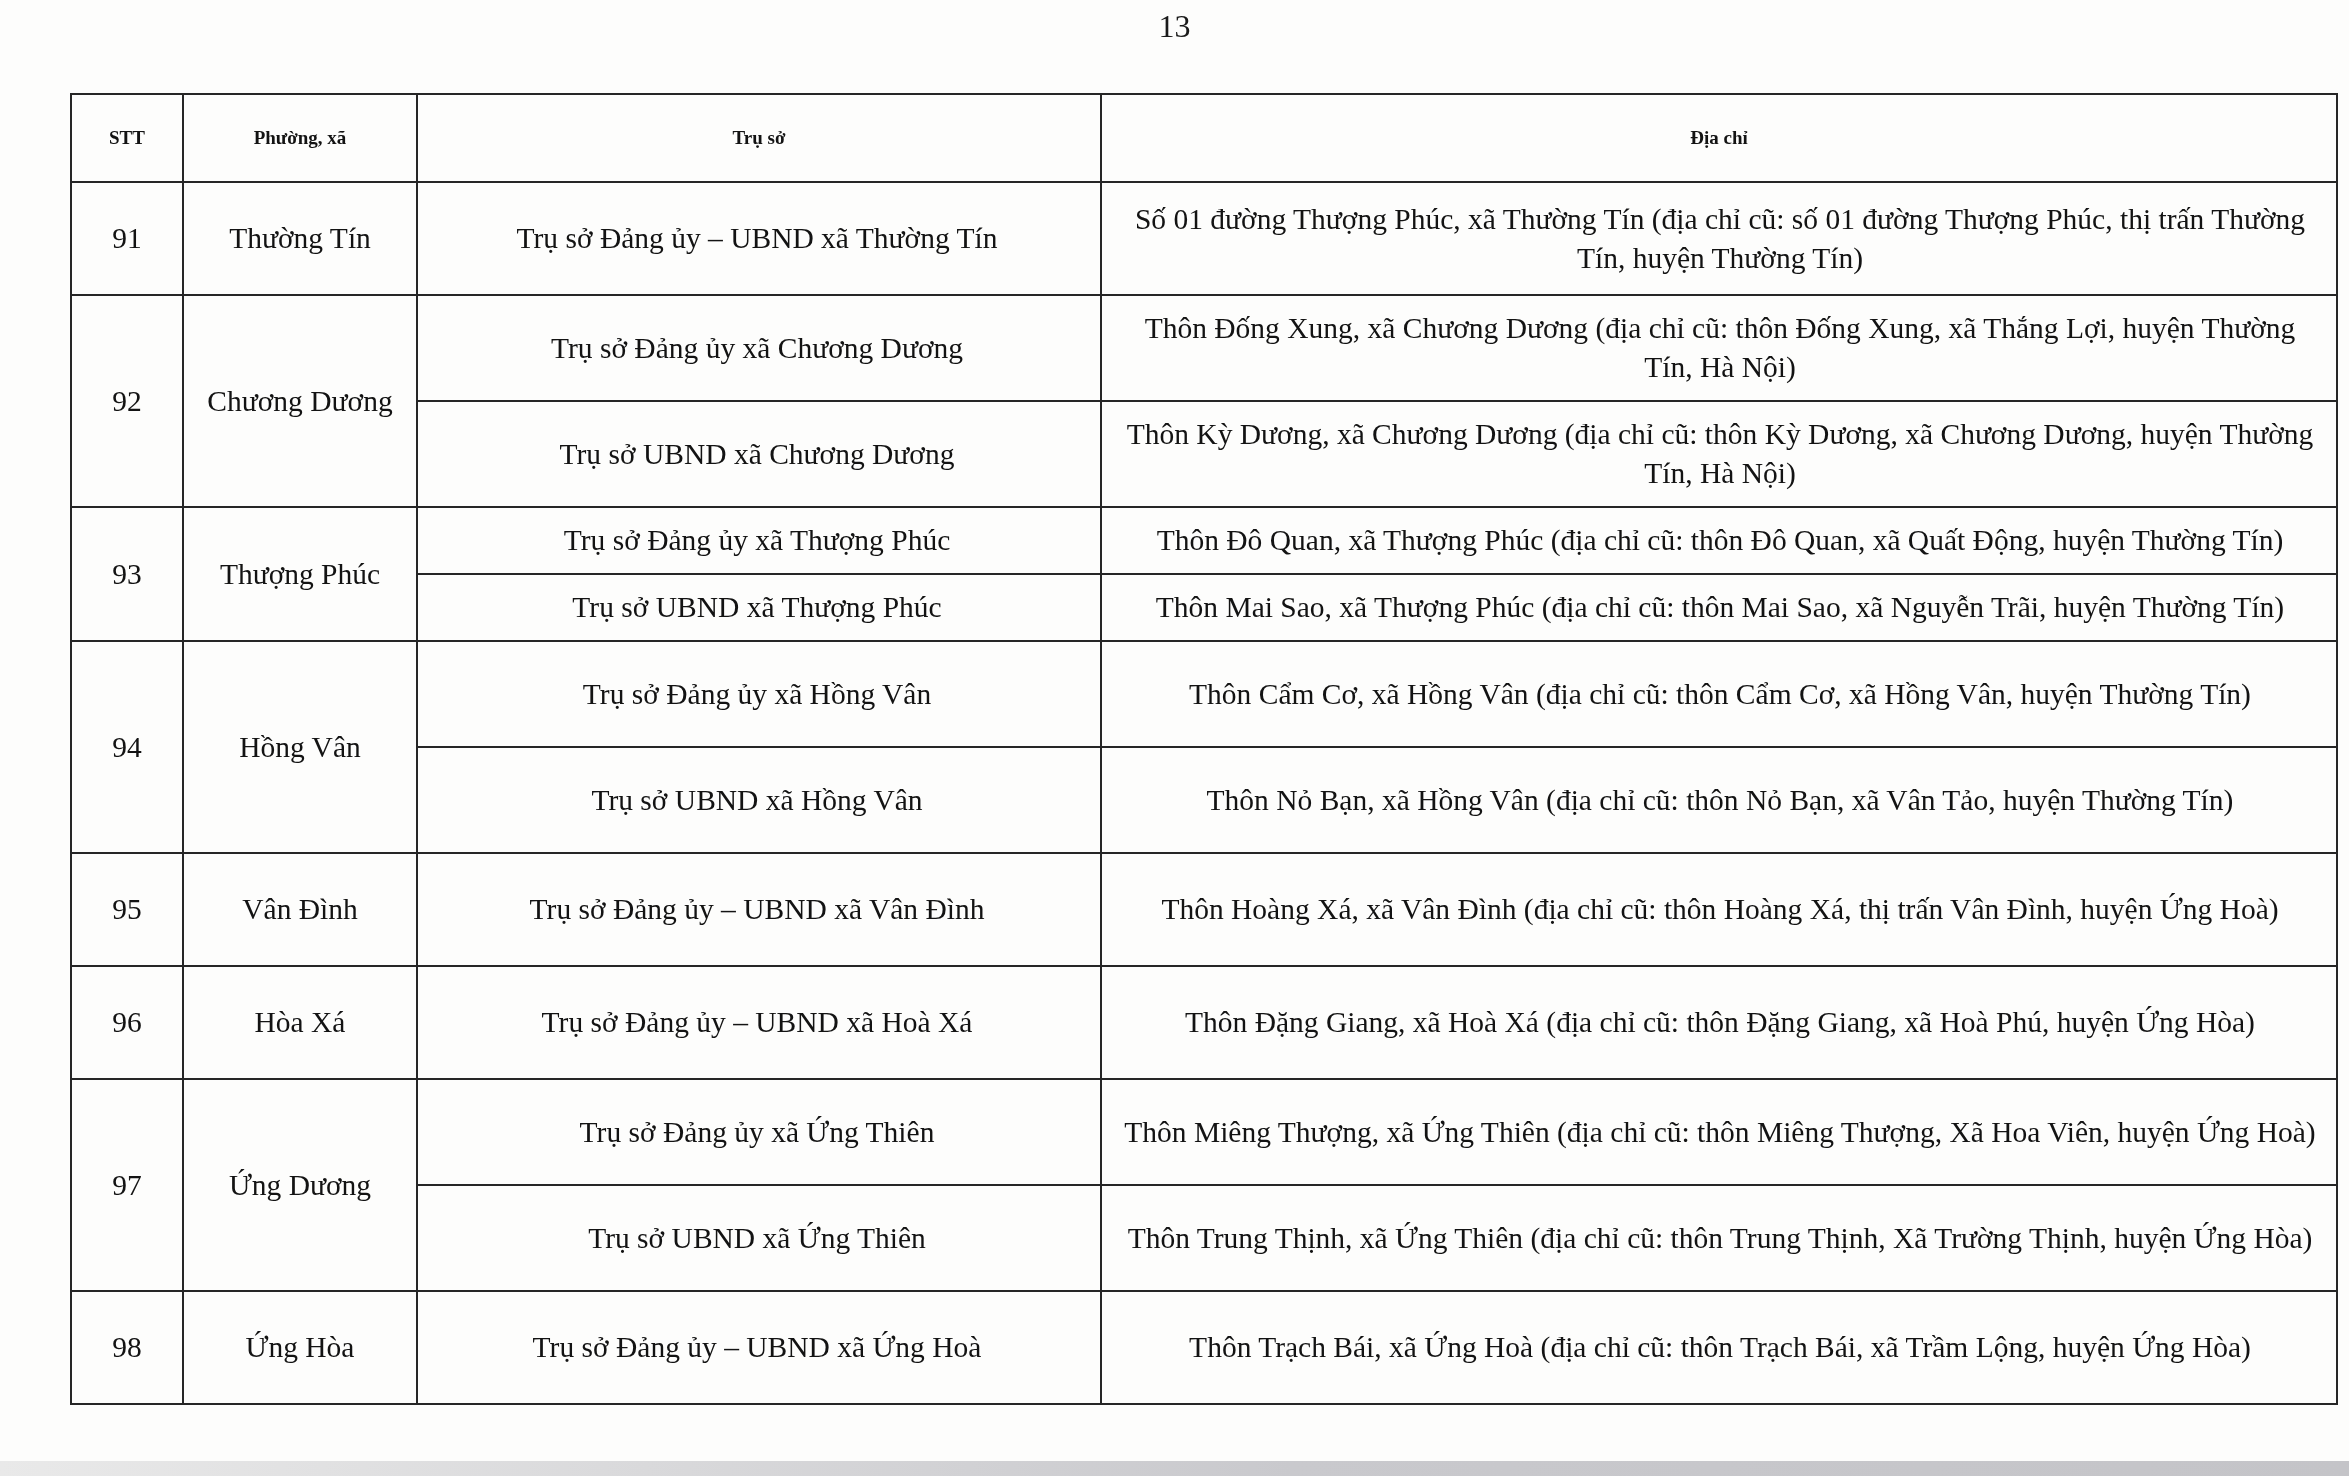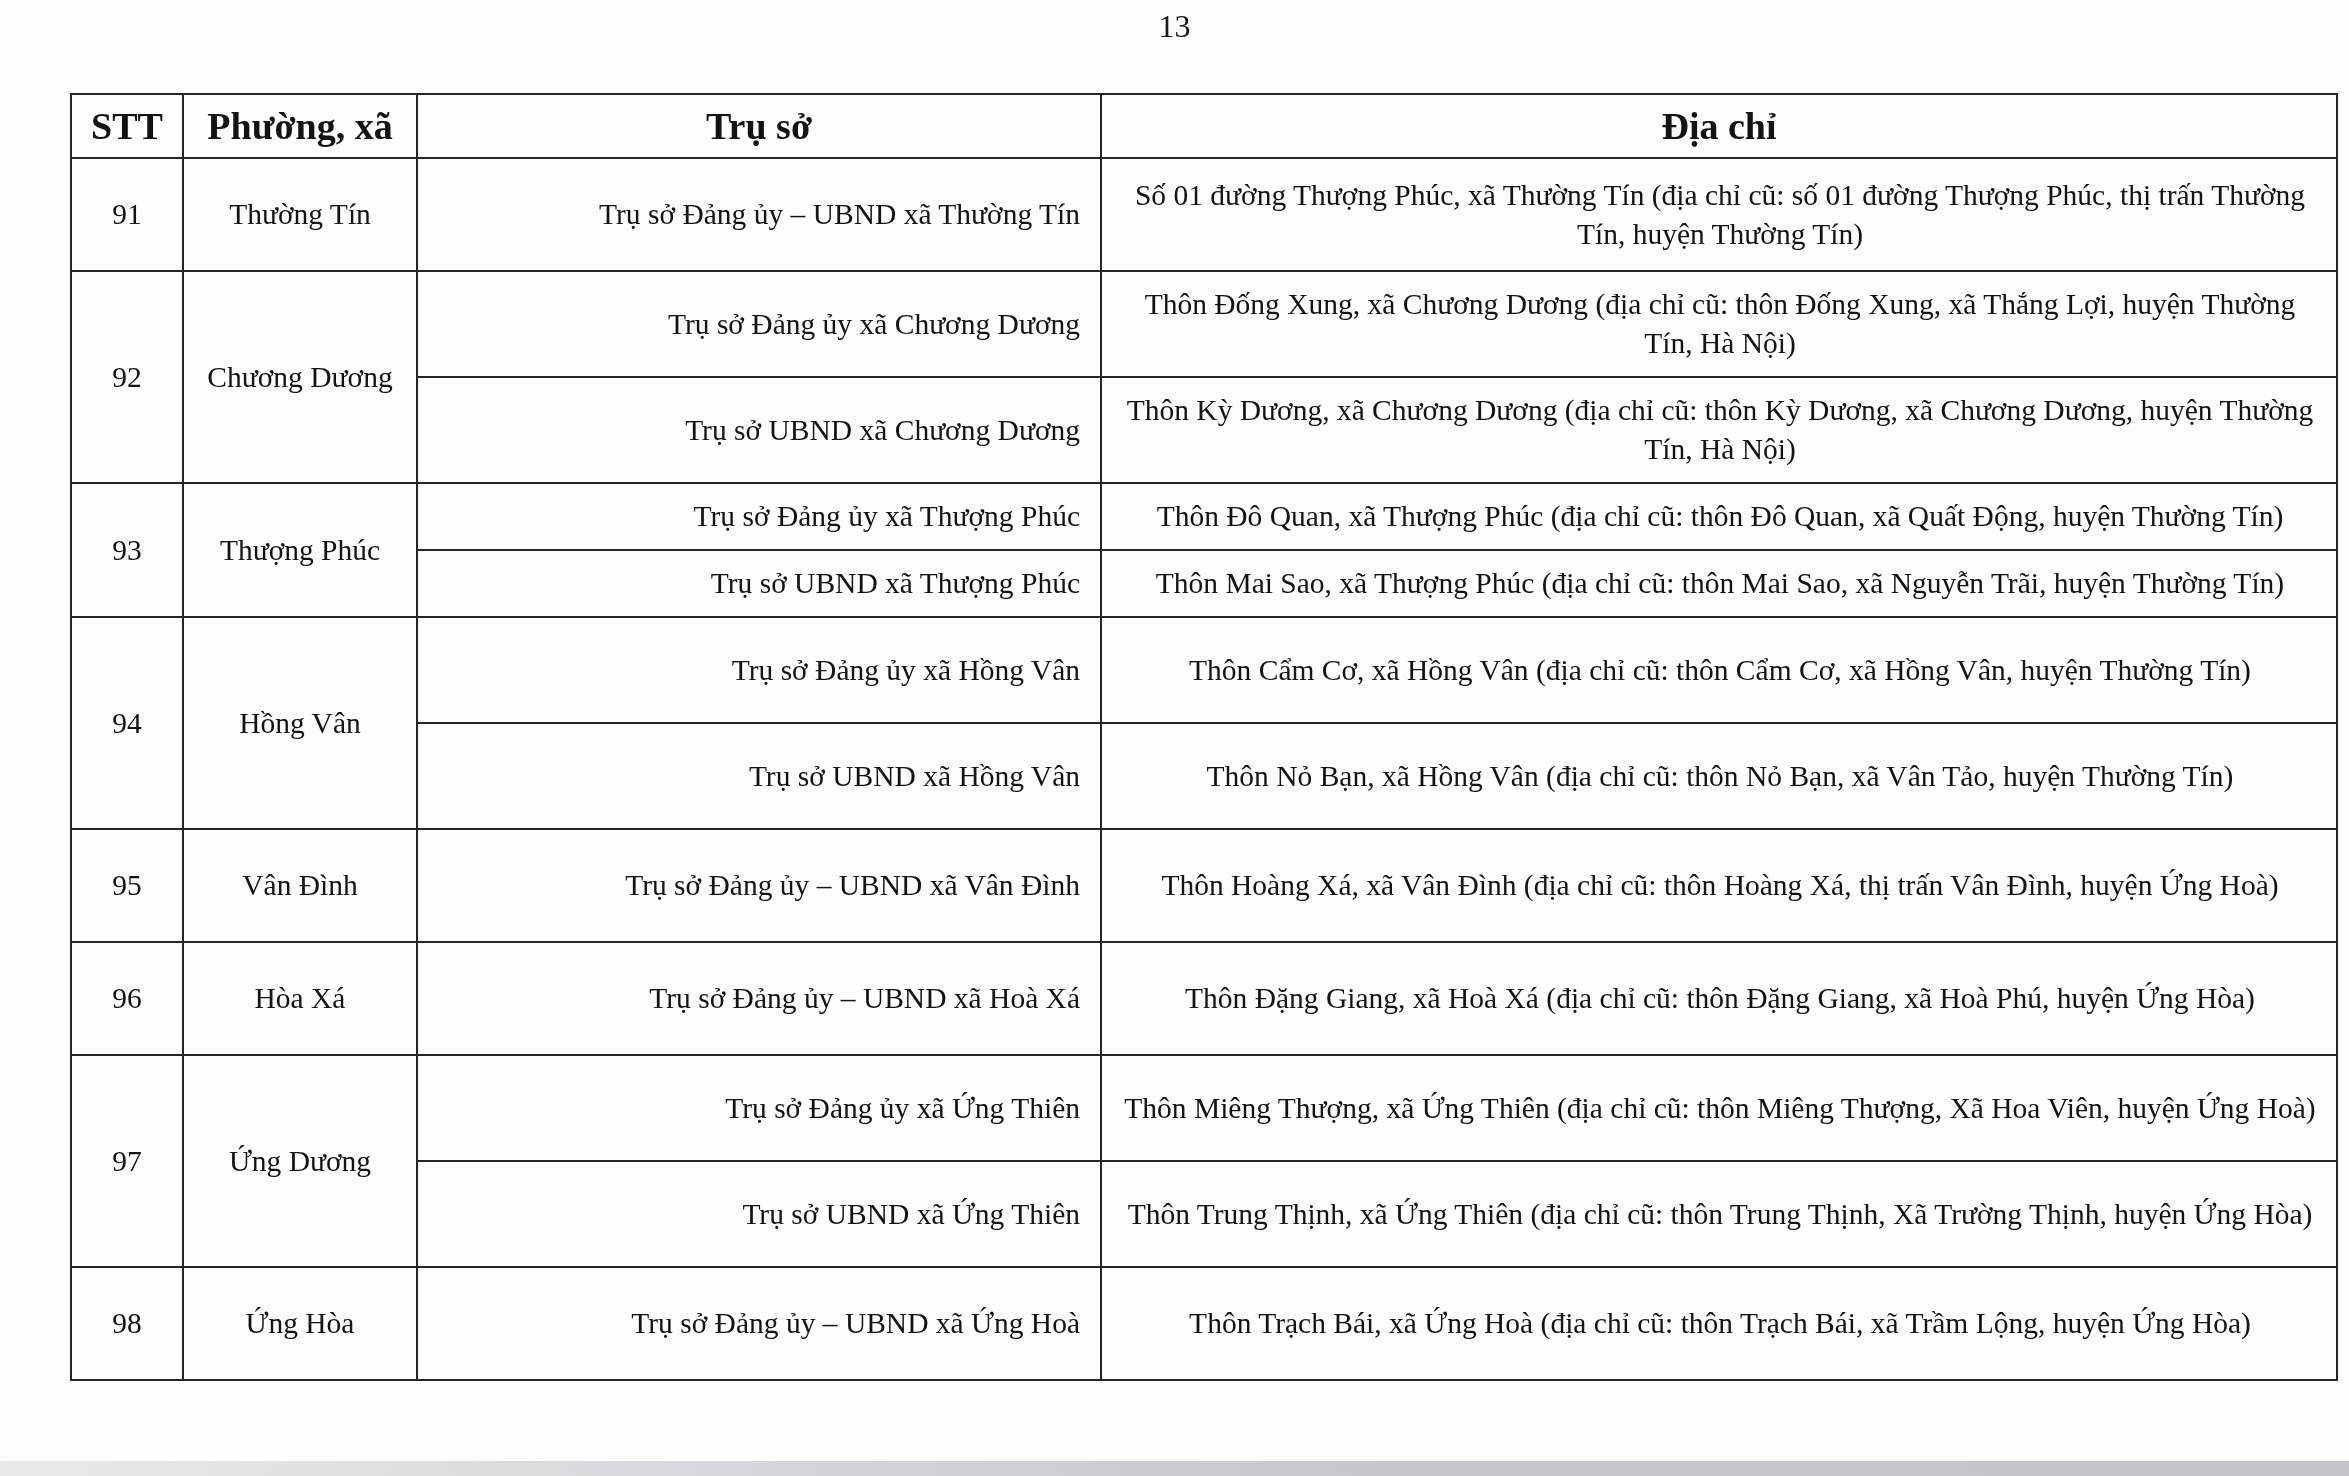--- a/index.html
+++ b/index.html
@@ -31,31 +31,31 @@
   col.c-addr  { width: 1236px; }
   table.main th, table.main td {
     border: 2px solid #262626;
     vertical-align: middle;
     font-size: 29.5px;
     line-height: 1.32;
     color: #131313;
   }
   table.main thead th {
     font-weight: bold;
-    font-size: 38px;
+    font-size: 19px;
     text-align: center;
-    height: 56px;
+    height: 88px;
     padding: 6px 10px;
   }
   td.stt, td.ward {
     text-align: center;
     padding: 6px 22px;
   }
   td.office {
-    text-align: right;
+    text-align: center;
     padding: 8px 20px 8px 16px;
   }
   td.addr {
     text-align: center;
     padding: 8px 14px 8px 16px;
   }
   tr.h-lg td { height: 113px; }
   tr.h-md td { height: 106px; }
   tr.h-sm td { height: 67px; }
   .scan-strip {

